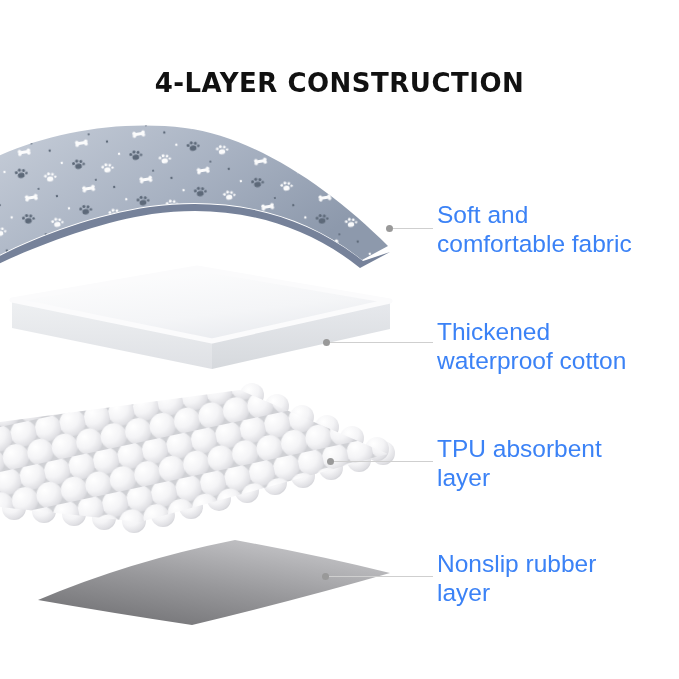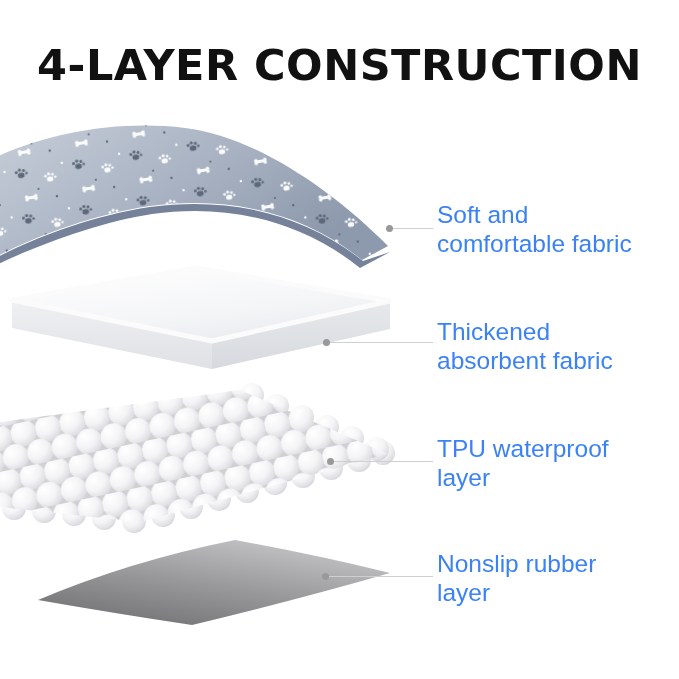--- a/index.html
+++ b/index.html
@@ -1,22 +1,22 @@
 <!DOCTYPE html>
 <html><head>
 <meta charset="utf-8">
 <style>
   html,body{margin:0;padding:0;background:#fff;}
   .canvas{
     position:relative;width:679px;height:679px;background:#ffffff;
     overflow:hidden;font-family:"Liberation Sans",sans-serif;
   }
   .title{
-    position:absolute;top:40px;left:0;width:100%;margin:0;
-    text-align:center;font-size:43px;font-weight:800;letter-spacing:.5px;
+    position:absolute;top:68px;left:0;width:100%;margin:0;
+    text-align:center;font-size:26px;font-weight:800;letter-spacing:.5px;
     color:#111;font-family:"DejaVu Sans","Liberation Sans",sans-serif;
   }
   .layer{position:absolute;left:0;display:block;}
   .connector{position:absolute;display:flex;align-items:center;height:7px;}
   .dot{width:7px;height:7px;border-radius:50%;background:#999999;flex:0 0 auto;}
   .cline{flex:1;height:1px;background:#cfcfcf;}
   .callout-text{
     position:absolute;left:437px;font-size:24.5px;line-height:29px;
     color:#3b82f6;white-space:pre-line;
   }
@@ -155,19 +155,19 @@
     <span class="cline"></span>
   </div>
   <div class="connector" style="left:322px;top:573px;width:111px">
     <span class="dot"></span>
     <span class="cline"></span>
   </div>
 
   <div class="callout-text" style="top:200px">Soft and
 comfortable fabric</div>
   <div class="callout-text" style="top:317px">Thickened
-absorbent fabric</div>
-  <div class="callout-text" style="top:434px">TPU waterproof
+waterproof cotton</div>
+  <div class="callout-text" style="top:434px">TPU absorbent
 layer</div>
   <div class="callout-text" style="top:549px">Nonslip rubber
 layer</div>
 
 </div>
 
 </body></html>

